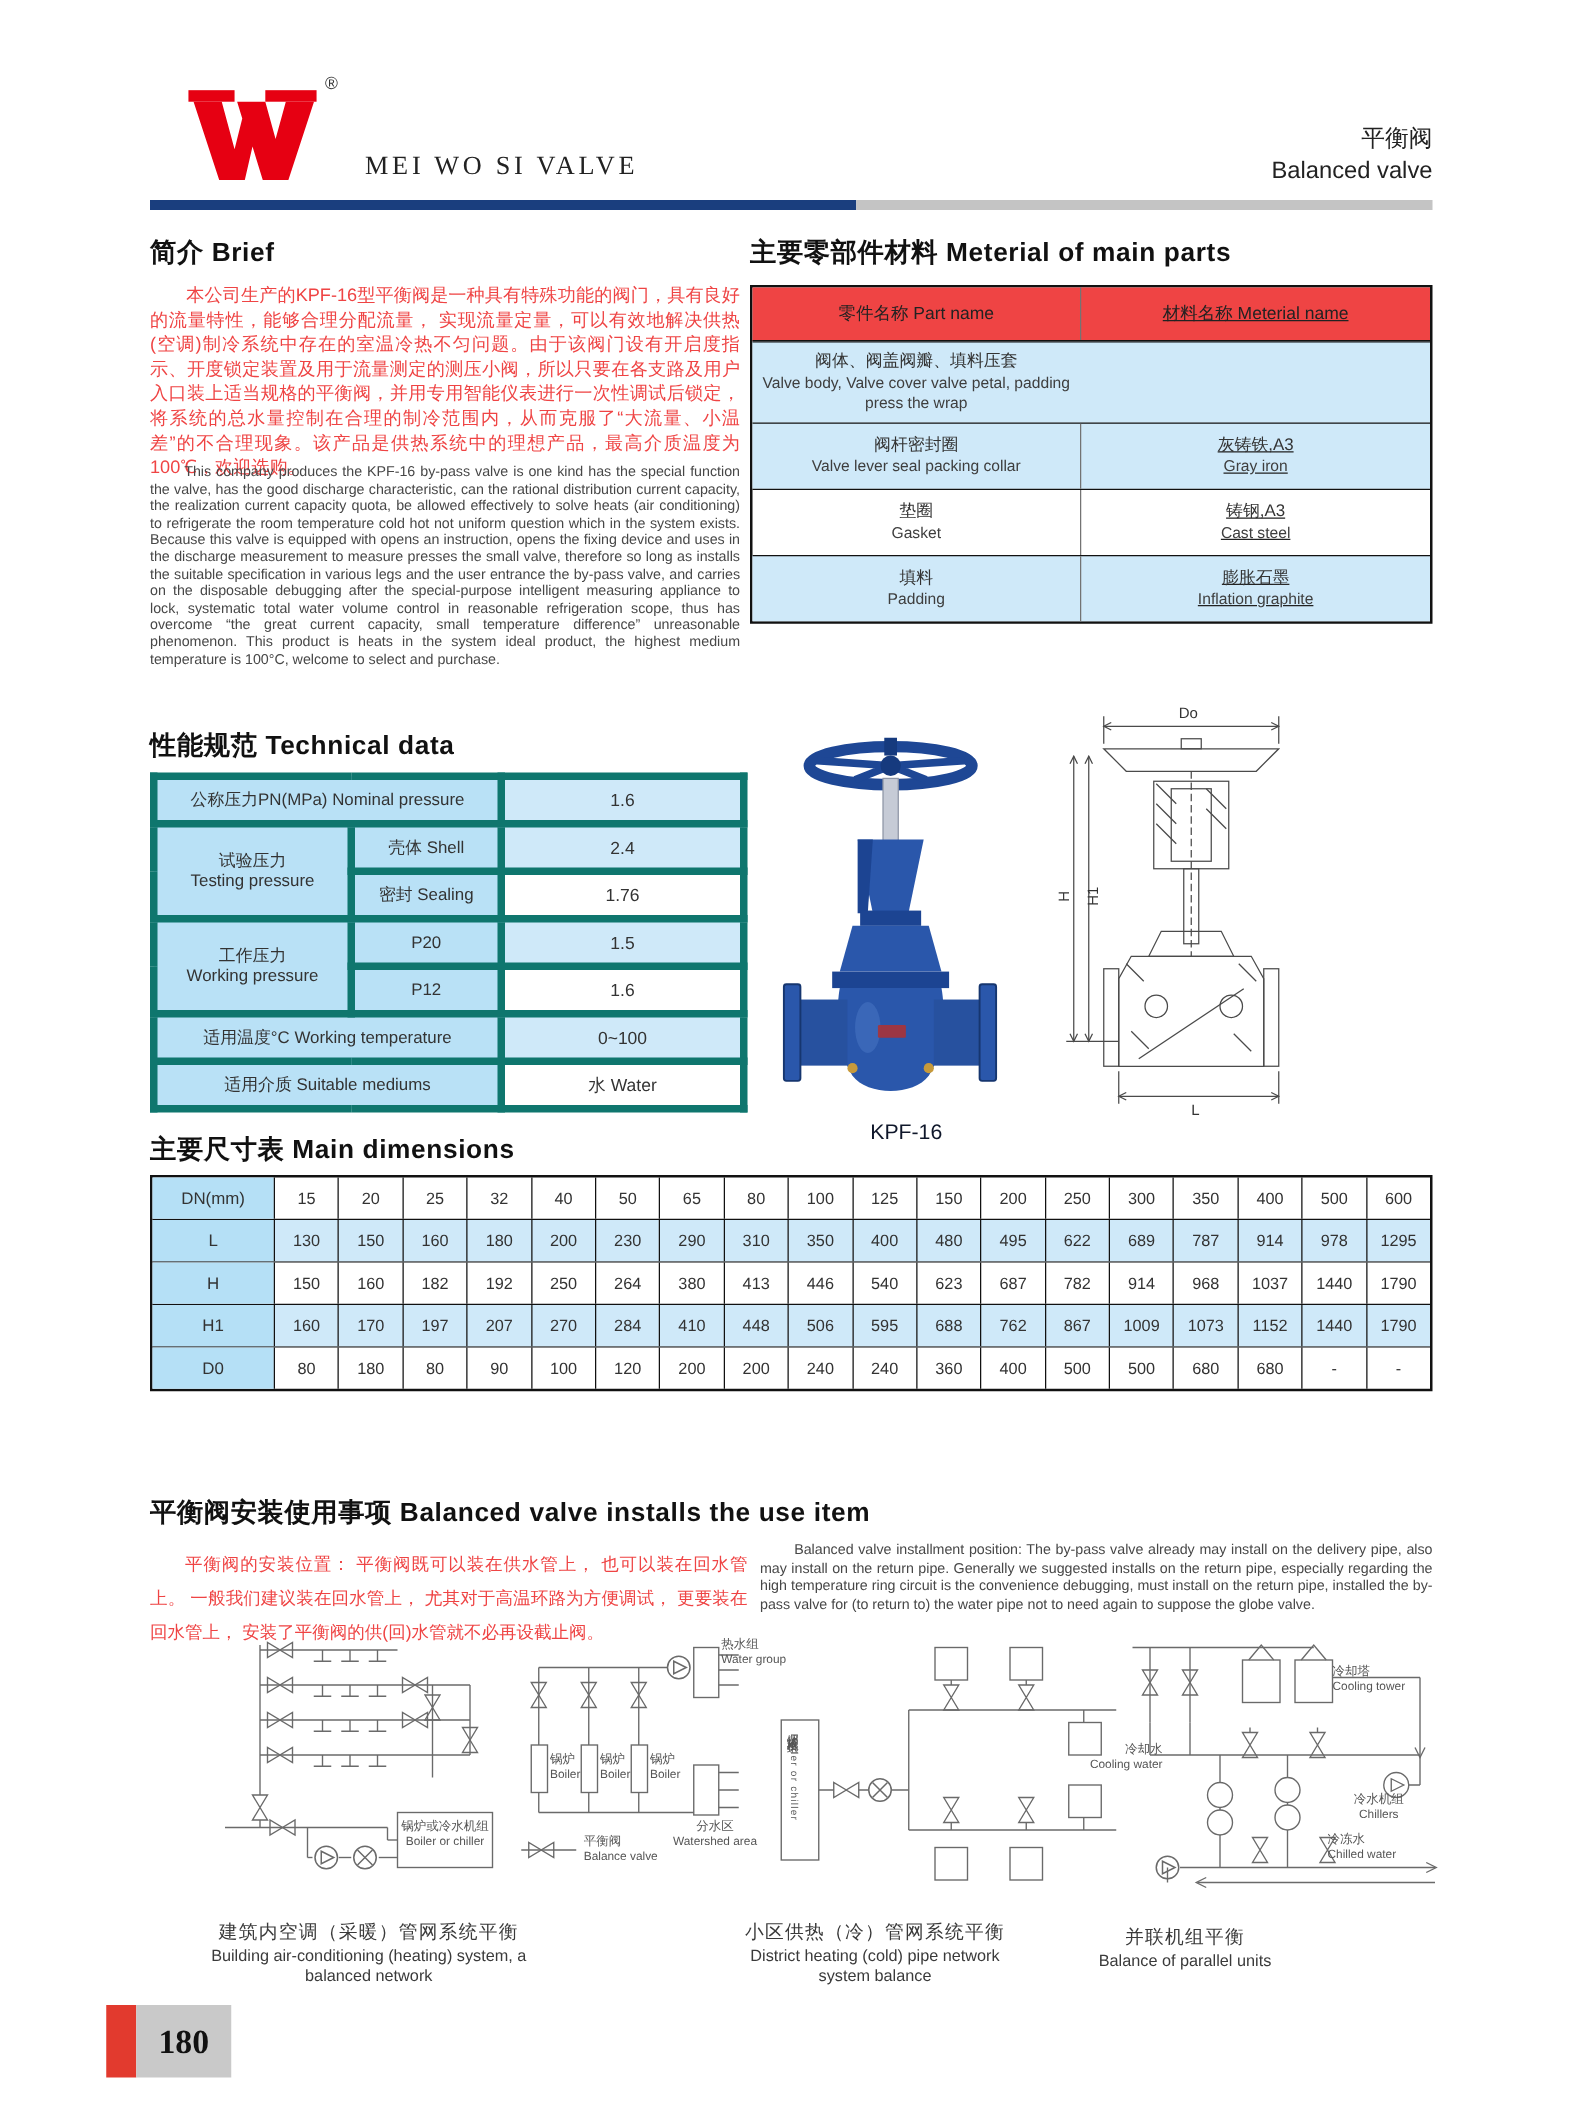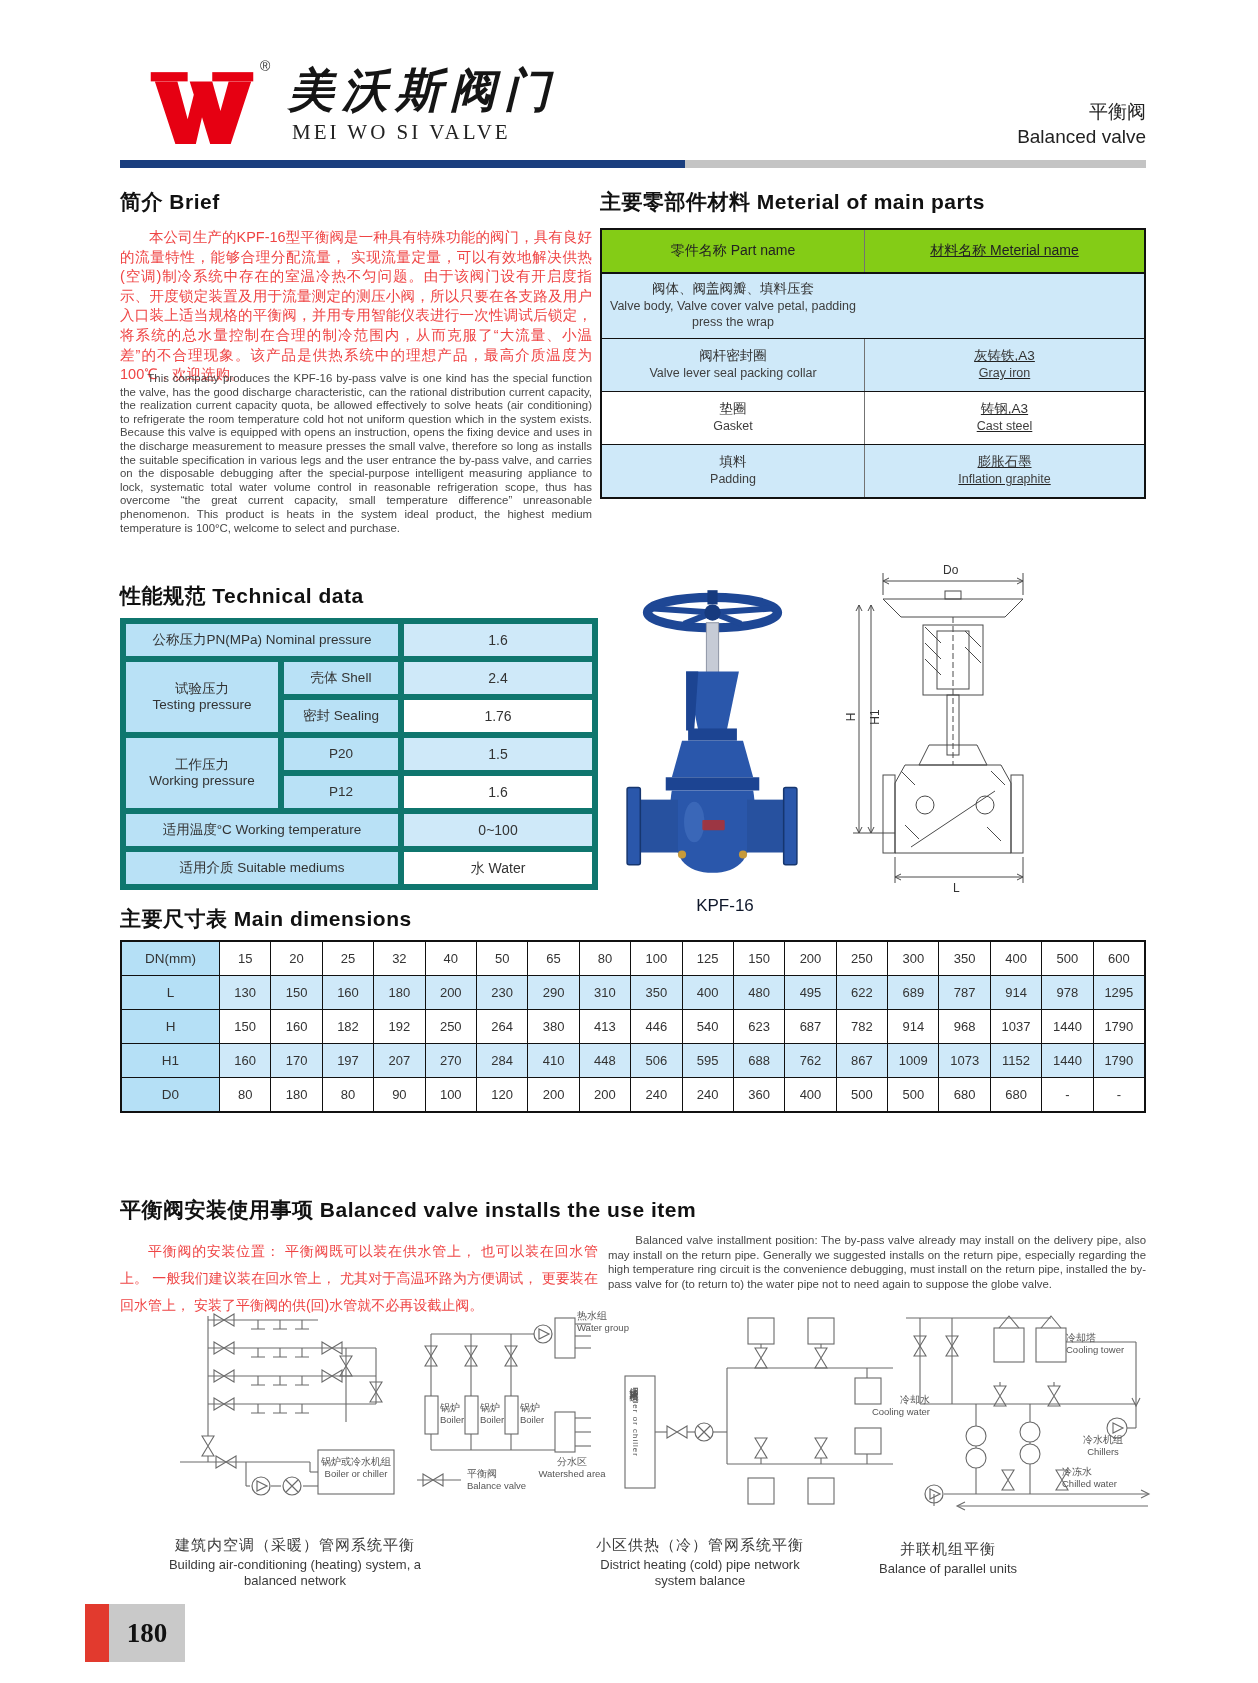--- a/index.html
+++ b/index.html
@@ -21,21 +21,21 @@
 
   
   .sec-title{position:absolute;font-size:21px;font-weight:bold;color:#111;letter-spacing:.5px;white-space:nowrap;text-align:center;}
 
   
   .cn-para{position:absolute;font-size:14.5px;line-height:19.6px;color:#ef4444;text-align:justify;text-indent:2em;}
   .en-para{position:absolute;font-size:11.4px;line-height:13.6px;color:#474747;text-align:justify;text-indent:2.4em;}
 
   
   .mtable{position:absolute;left:600px;top:228px;width:546px;border:2px solid #111;background:#fff;box-sizing:border-box;}
-  .mhead{display:flex;height:42px;background:#84cc16;border-bottom:1px solid #111;}
+  .mhead{display:flex;height:42px;background:#ef4444;border-bottom:1px solid #111;}
   .mcell{display:flex;flex-direction:column;align-items:center;justify-content:center;text-align:center;line-height:1.25;}
   .mc1{width:262px;}
   .mc2{flex:1;border-left:1px solid #737373;text-decoration:underline;}
   .mhead .mcell{font-size:14px;color:#222;}
   .mrow{display:flex;height:52px;}
   .mbody .mrow{border-top:1px solid #111;}
   .mbody .mrow:nth-child(1){height:64px;}
   .mbody .mrow:nth-child(1),.mbody .mrow:nth-child(2),.mbody .mrow:nth-child(4){background:#cfe9f9;}
   .mtable .cn{font-size:13.5px;color:#333;}
   .mtable .en{font-size:12.5px;color:#3e3e3e;margin-top:1px;padding:0 6px;}
@@ -110,21 +110,20 @@
       </g>
     </defs>
   </svg>
 
   <svg class="logo-mark" viewBox="0 0 100 80">
     <rect x="0" y="6" width="36" height="9" fill="#e60012"></rect>
     <rect x="60" y="6" width="40" height="9" fill="#e60012"></rect>
     <polygon fill="#e60012" points="4,15 26,15 36,52 42,28 38,15 60,15 68,44 76,15 98,15 78,76 58,76 50,50 44,76 24,76"></polygon>
   </svg>
   <span class="reg">®</span>
-  <div class="logo-cn">美沃斯阀门</div>
   <div class="logo-en">MEI WO SI VALVE</div>
   <div class="product-block">
     <div class="product-cn">平衡阀</div>
     <div class="product-en">Balanced valve</div>
   </div>
   <div class="bar-navy"></div>
   <div class="bar-gray"></div>
 
   <div class="sec-title" style="left:120px;top:188px;">简介 Brief</div>
   <div class="cn-para" style="left:120px;top:228px;width:472px;">本公司生产的KPF-16型平衡阀是一种具有特殊功能的阀门，具有良好的流量特性，能够合理分配流量， 实现流量定量，可以有效地解决供热(空调)制冷系统中存在的室温冷热不匀问题。由于该阀门设有开启度指示、开度锁定装置及用于流量测定的测压小阀，所以只要在各支路及用户入口装上适当规格的平衡阀，并用专用智能仪表进行一次性调试后锁定，将系统的总水量控制在合理的制冷范围内，从而克服了“大流量、小温差”的不合理现象。该产品是供热系统中的理想产品，最高介质温度为100℃，欢迎选购。</div>

